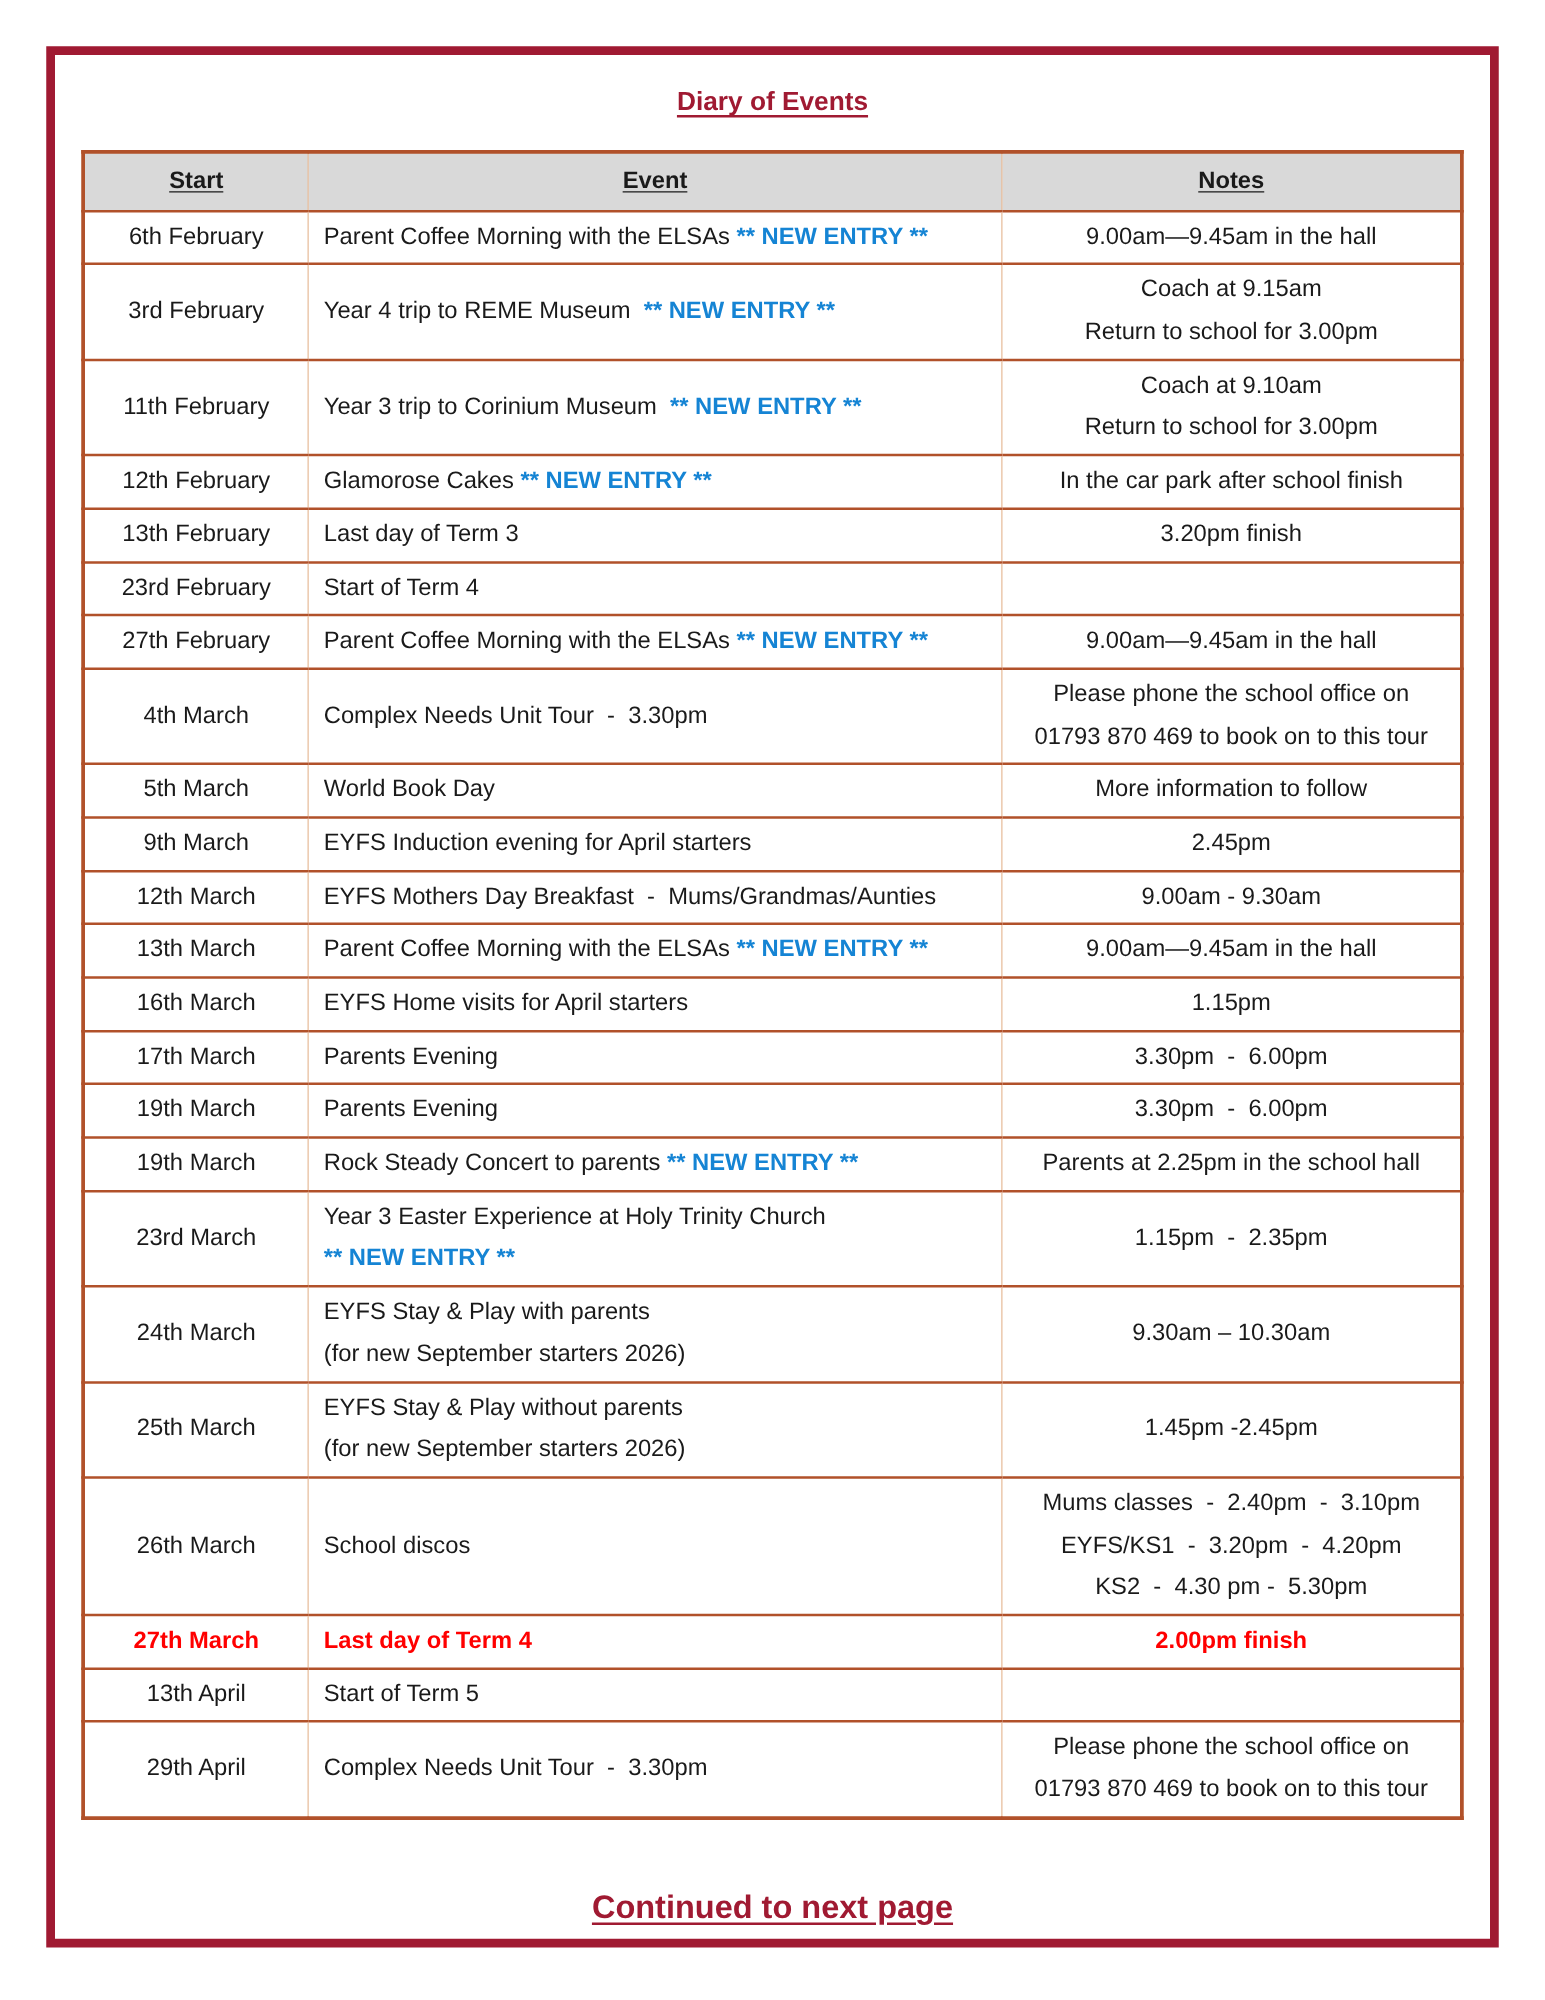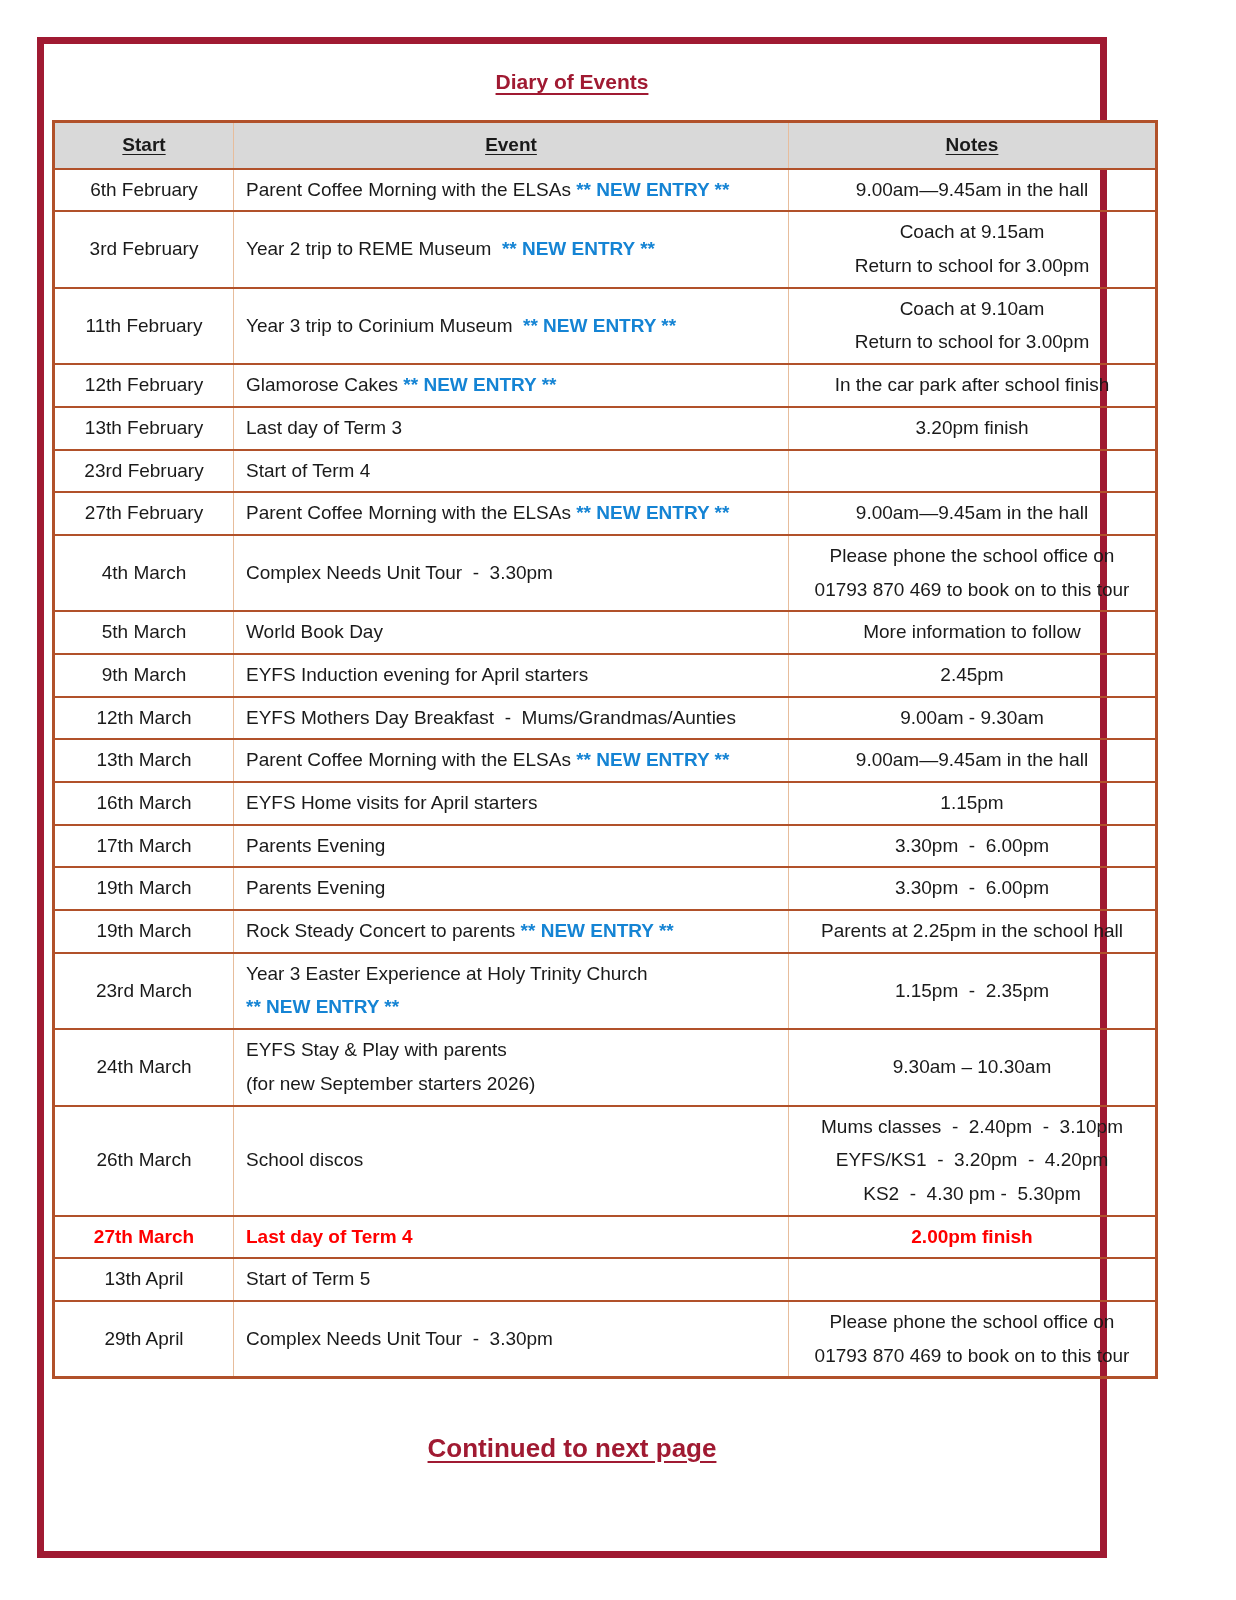--- a/index.html
+++ b/index.html
@@ -12,21 +12,21 @@
     --text:#1a1a1a;
   }
   *{box-sizing:border-box;}
   html,body{margin:0;padding:0;}
   body{
     width:1236px;height:1600px;background:#ffffff;
     font-family:"Liberation Sans","DejaVu Sans",sans-serif;
     color:var(--text);
   }
   .page{
-    width:1070px;height:1521px;
+    width:1162px;height:1521px;
     margin:37px 0 0 37px;
     border:7px solid var(--accent);
     padding:18px 8px 0 8px;
   }
   .page-title{
     margin:8px 0 26px 0;
     text-align:center;
     font-size:21px;font-weight:bold;
     color:var(--accent);
     text-decoration:underline;
@@ -99,21 +99,21 @@
           <td class="event">
             <div class="nl"><span>Parent Coffee Morning with the ELSAs </span><span class="blue">** NEW ENTRY **</span></div>
           </td>
           <td class="notes">
             <div class="nl">9.00am—9.45am in the hall</div>
           </td>
         </tr>
         <tr>
           <td class="date">3rd February</td>
           <td class="event">
-            <div class="nl"><span>Year 2 trip to REME Museum  </span><span class="blue">** NEW ENTRY **</span></div>
+            <div class="nl"><span>Year 4 trip to REME Museum  </span><span class="blue">** NEW ENTRY **</span></div>
           </td>
           <td class="notes">
             <div class="nl">Coach at 9.15am</div>
             <div class="nl">Return to school for 3.00pm</div>
           </td>
         </tr>
         <tr>
           <td class="date">11th February</td>
           <td class="event">
             <div class="nl"><span>Year 3 trip to Corinium Museum  </span><span class="blue">** NEW ENTRY **</span></div>
@@ -250,20 +250,30 @@
           </td>
         </tr>
         <tr>
           <td class="date">24th March</td>
           <td class="event">
             <div class="nl"><span>EYFS Stay &amp; Play with parents</span></div>
             <div class="nl"><span>(for new September starters 2026)</span></div>
           </td>
           <td class="notes">
             <div class="nl">9.30am – 10.30am</div>
+          </td>
+        </tr>
+        <tr>
+          <td class="date">25th March</td>
+          <td class="event">
+            <div class="nl"><span>EYFS Stay &amp; Play without parents</span></div>
+            <div class="nl"><span>(for new September starters 2026)</span></div>
+          </td>
+          <td class="notes">
+            <div class="nl">1.45pm -2.45pm</div>
           </td>
         </tr>
         <tr>
           <td class="date">26th March</td>
           <td class="event">
             <div class="nl"><span>School discos</span></div>
           </td>
           <td class="notes">
             <div class="nl">Mums classes  -  2.40pm  -  3.10pm</div>
             <div class="nl">EYFS/KS1  -  3.20pm  -  4.20pm</div>

